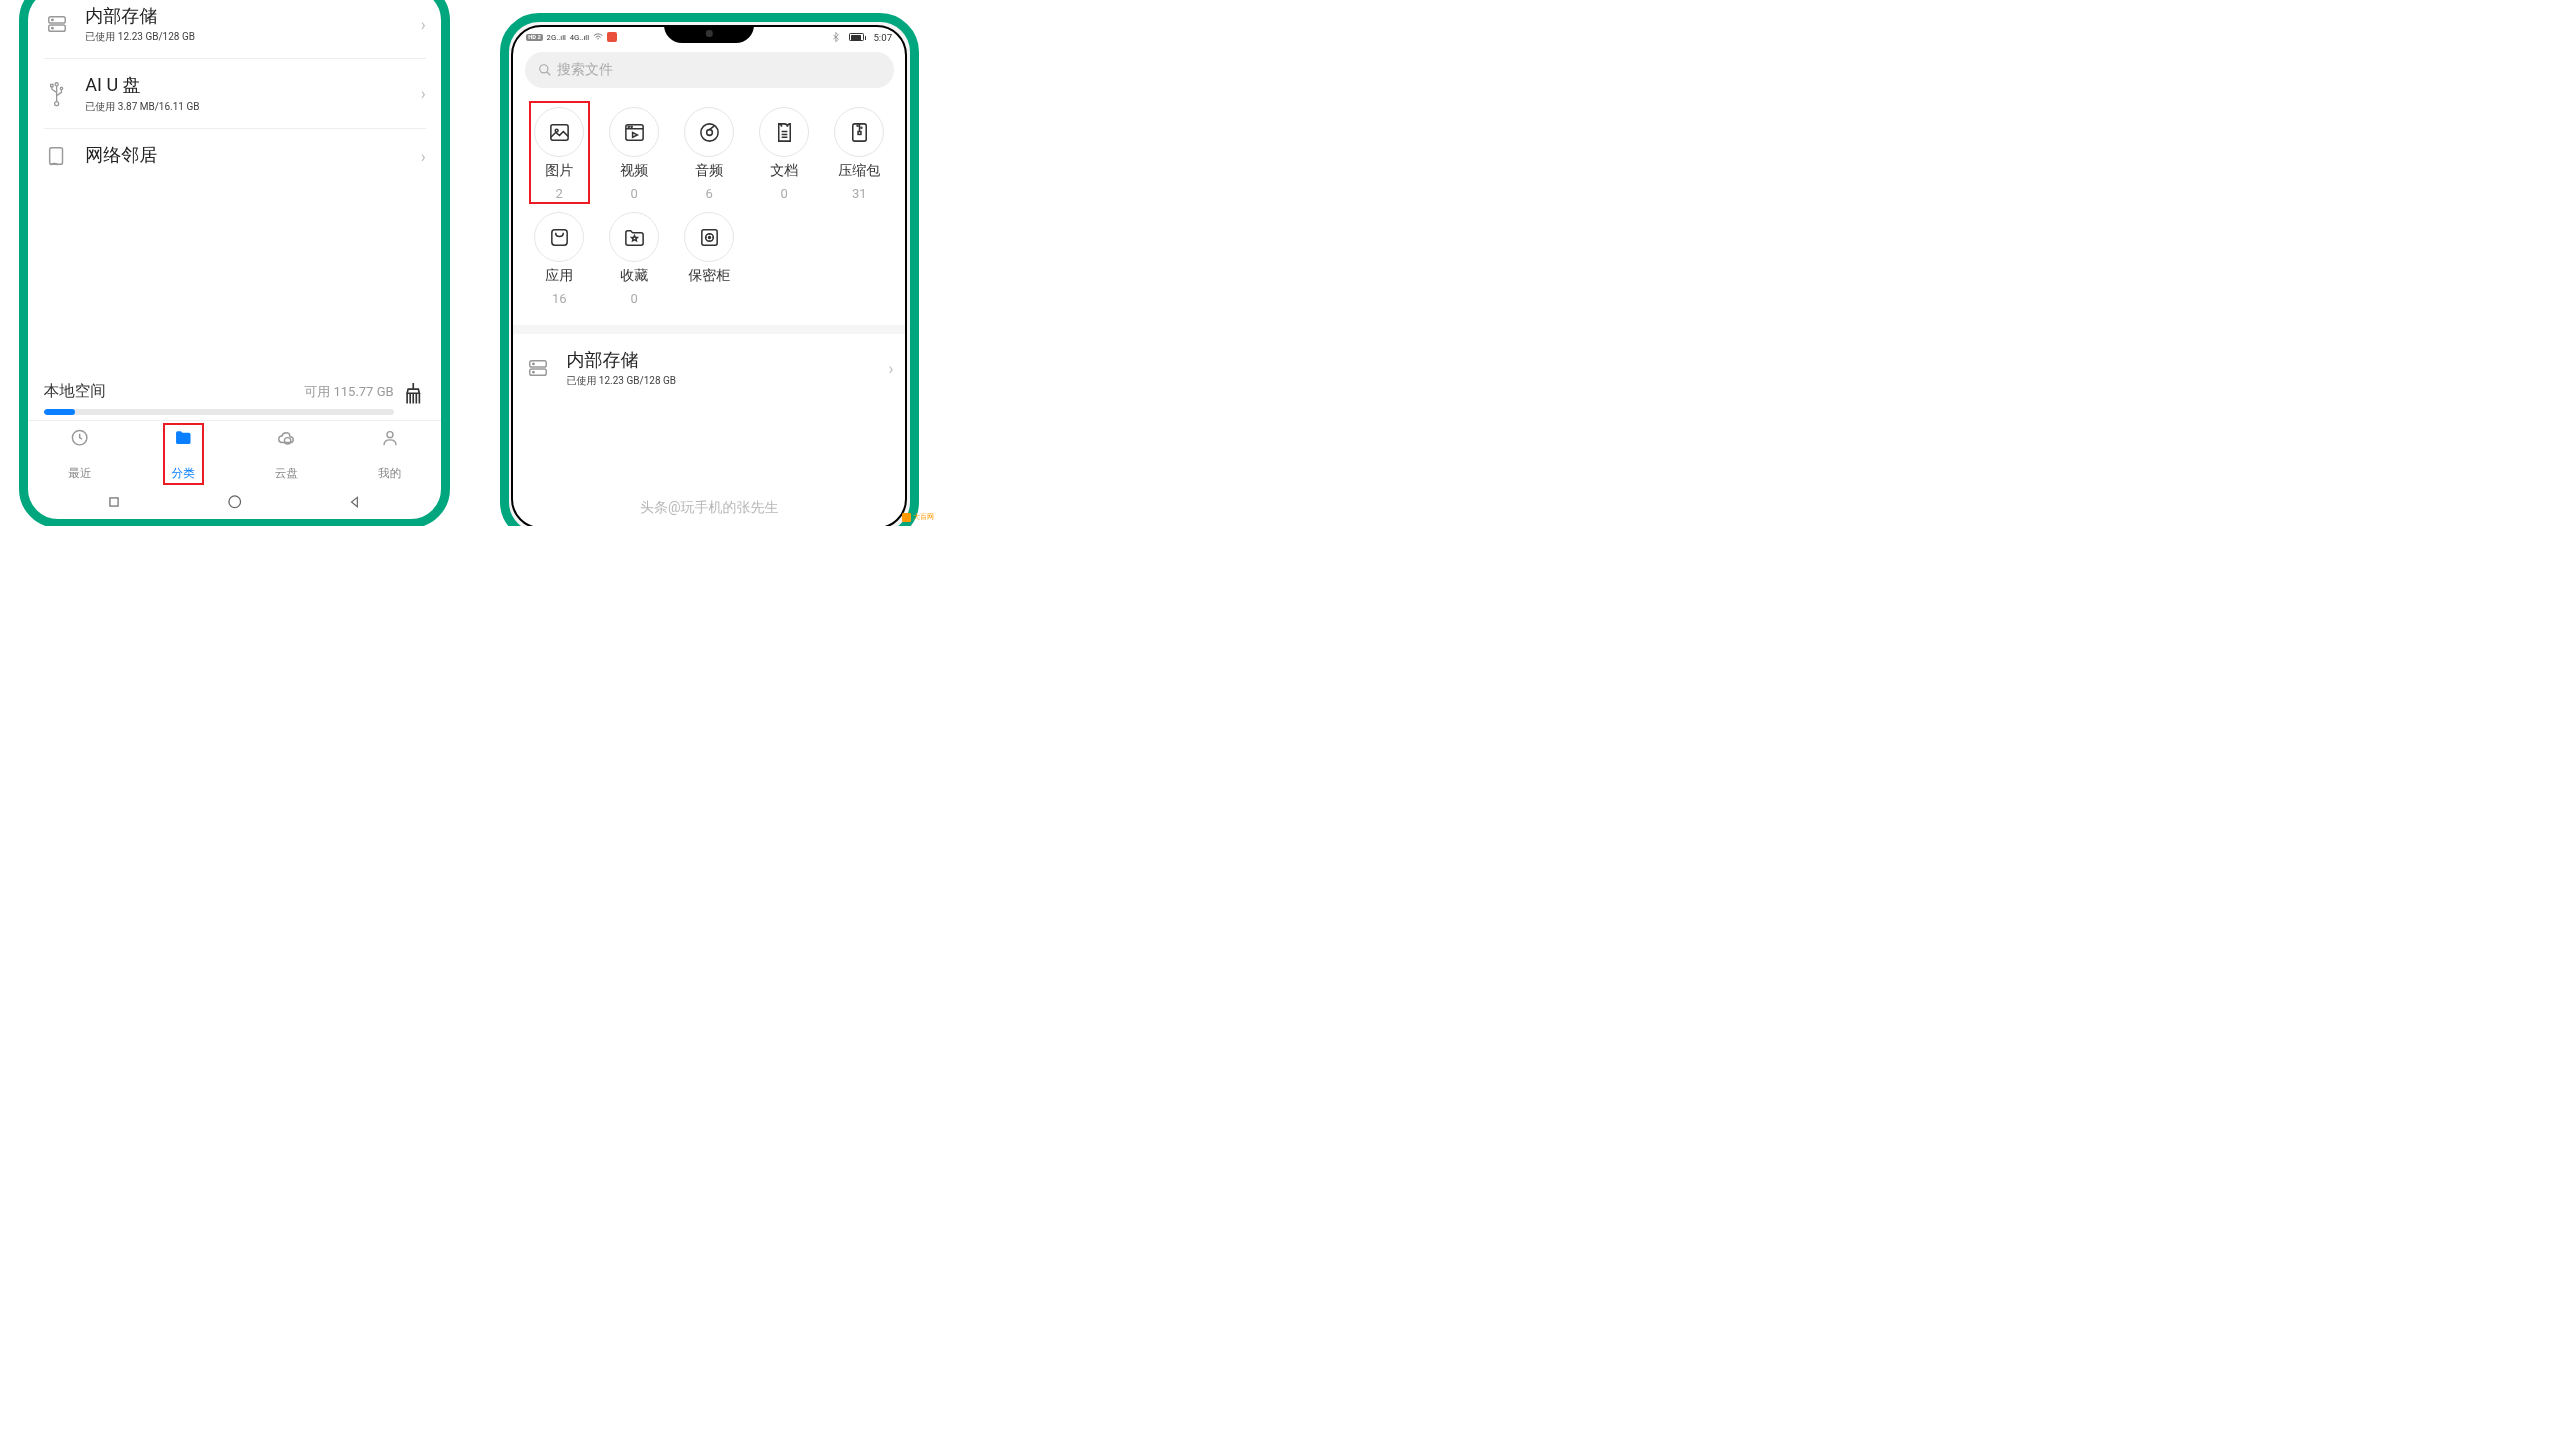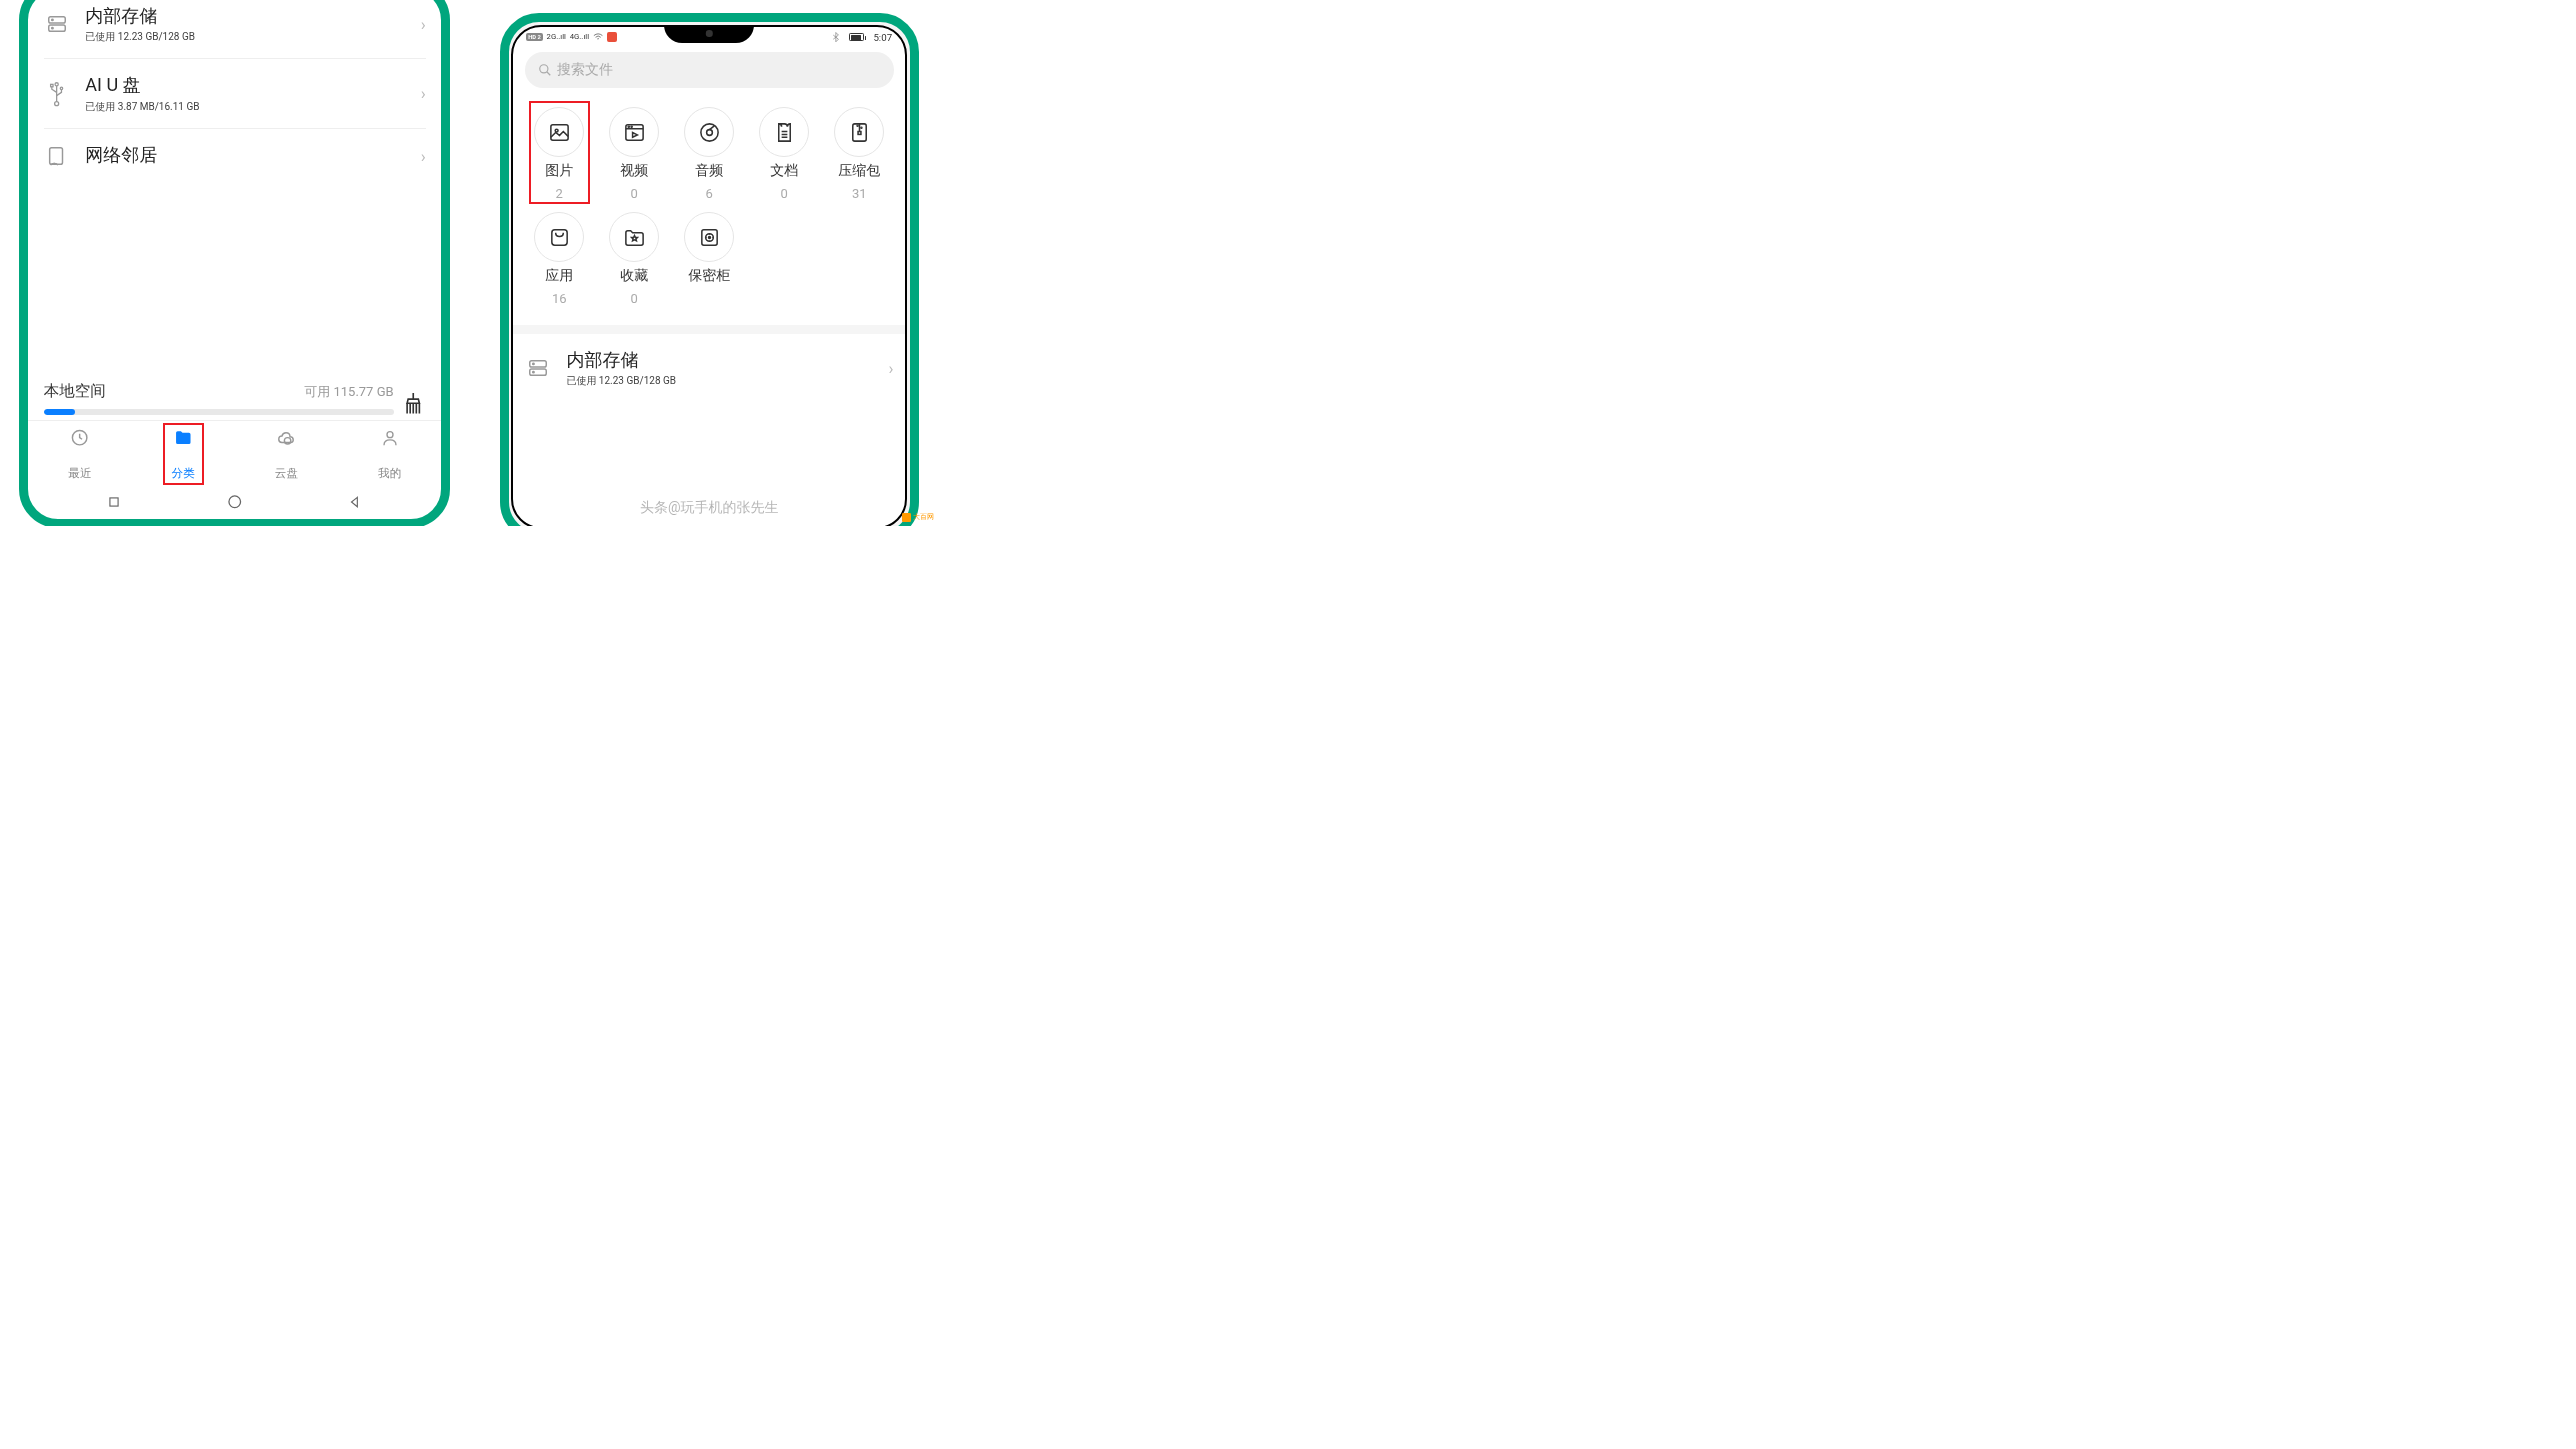--- a/index.html
+++ b/index.html
@@ -2,21 +2,21 @@
 <html style="font-size:10.3px"><head>
 <meta charset="utf-8">
 <style>
 *{margin:0;padding:0;box-sizing:border-box;font-family:-apple-system,BlinkMacSystemFont,"Segoe UI",Roboto,"Helvetica Neue",Arial,"PingFang SC","Microsoft YaHei",sans-serif}
 body{background:#fff;width:938px;height:526px;position:relative;overflow:hidden}
 .leftphone{position:absolute;left:19.3px;top:-19.3px;width:431px;height:547px;border:9px solid #00a67d;border-radius:39px;background:#fff;overflow:hidden}
 .rightphone{position:absolute;right:19.3px;top:13px;width:419px;height:528px;border:9px solid #00a67d;border-radius:39px;background:#f5f5f5;overflow:hidden}
 .rightphone .inner{position:absolute;inset:2.6px;border:2.6px solid #000;border-radius:30px;background:#fff;overflow:hidden}
 .notch{position:absolute;top:-1.3px;left:50%;transform:translateX(-50%);width:90px;height:18px;background:#000;border-radius:0 0 45px 45px;z-index:10}
 .notch::after{content:"";position:absolute;top:5.2px;left:50%;transform:translateX(-50%);width:6.4px;height:6.4px;border-radius:50%;background:#333}
-.statusbar{display:flex;justify-content:space-between;align-items:flex-start;padding:5.2px 13px 2.6px;font-size:9px;color:#333}
+.statusbar{display:flex;justify-content:space-between;align-items:center;padding:5.2px 13px 2.6px;font-size:9px;color:#333}
 .statusleft{display:flex;gap:3.9px;align-items:center;font-size:7.7px}
 .statusright{display:flex;gap:9px;align-items:center;font-size:9.7px}
 .hdicon{background:#888;color:#fff;font-size:5.8px;padding:0.6px 1.9px;border-radius:1.9px;font-weight:bold}
 .redicon{width:10.3px;height:10.3px;background:#e94f3a;border-radius:1.9px}
 .batteryicon{width:15.5px;height:7.7px;border:1px solid #333;border-radius:1.3px;position:relative}
 .batteryicon::after{content:"";position:absolute;right:-2.6px;top:1.9px;width:1.3px;height:3.2px;background:#333;border-radius:0 0.6px 0.6px 0}
 .batteryicon::before{content:"";position:absolute;left:0.6px;top:0.6px;bottom:0.6px;width:80%;background:#333;border-radius:0.6px}
 .searchbar{margin:6.4px 11.6px;background:#f0f0f0;border-radius:19.3px;padding:9px 13px;display:flex;align-items:center;gap:5px;color:#aaa;font-size:14px}
 .categorygrid{display:grid;grid-template-columns:repeat(5,1fr);gap:11.6px 6.4px;padding:13px 11.6px}
 .catitem{display:flex;flex-direction:column;align-items:center;gap:5.2px;position:relative}
@@ -25,21 +25,21 @@
 .catcount{font-size:13px;color:#aaa}
 .highlight{position:absolute;border:2.6px solid #ed1c24;pointer-events:none}
 .storagelist{padding:0 15.5px}
 .storagerow{display:flex;align-items:center;gap:15.5px;padding:14px 0;border-bottom:0.6px solid #eee}
 .storagerow:last-child{border-bottom:none}
 .rowicon{width:26px;color:#888;flex-shrink:0;display:flex;justify-content:center}
 .rowtext{flex:1}
 .rowtitle{font-size:18px;color:#222;margin-bottom:2.6px}
 .rowsub{font-size:10px;color:#404040}
 .chev{color:#bbb;font-size:16.7px}
-.localspace{padding:10.3px 15.5px 5.2px;display:flex;align-items:flex-end;gap:7.7px}
+.localspace{padding:10.3px 15.5px 5.2px;display:flex;align-items:flex-start;gap:7.7px}
 .localtext{flex:1}
 .localtitle{font-size:15.5px;color:#333;display:flex;justify-content:space-between;align-items:baseline}
 .localavail{font-size:13px;color:#999}
 .progressbar{height:6.4px;background:#e8e8e8;border-radius:3.2px;margin-top:6.4px;overflow:hidden}
 .progressfill{height:100%;background:#0a7fff;border-radius:3.2px;width:9%}
 .bottomtabs{display:flex;justify-content:space-around;padding:6.4px 0 3.9px;border-top:0.6px solid #eee}
 .tab{display:flex;flex-direction:column;align-items:center;gap:18px;color:#888;font-size:11.6px;position:relative}
 .tab.active{color:#0a7fff}
 .tabicon{height:20.6px;display:flex;align-items:center;justify-content:center}
 .navbar{display:flex;justify-content:space-around;align-items:center;padding:9px 26px}

